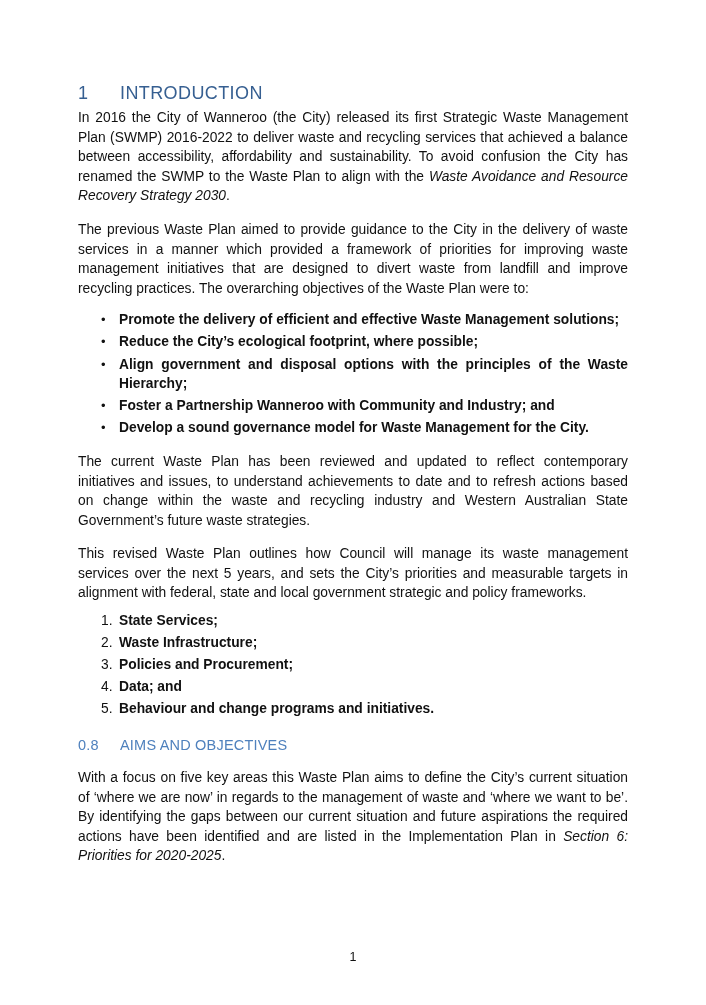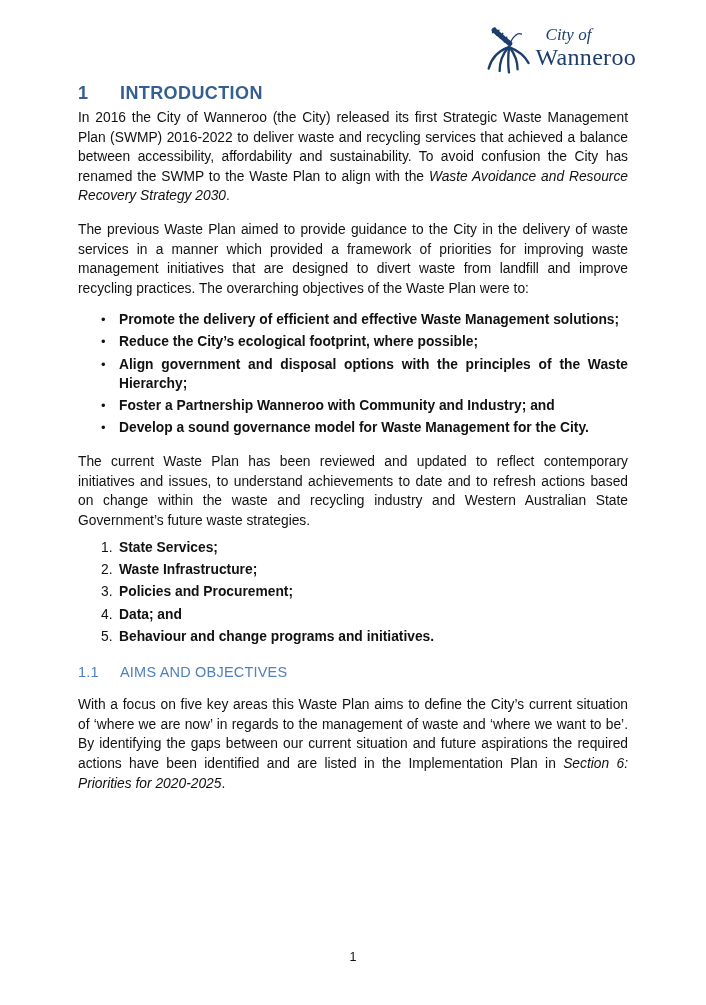--- a/index.html
+++ b/index.html
@@ -39,21 +39,21 @@
     letter-spacing: 0.3px;
     margin-top: 2px;
   }
   
   .content {
     padding: 82px 78px 0 78px;
   }
   h1.sec-heading {
     margin: 0;
     font-size: 18px;
-    font-weight: 700;
+    font-weight: 400;
     color: #365f91;
     letter-spacing: 0.4px;
     line-height: 22px;
   }
   h2.sub-heading {
     margin: 17px 0 0 0;
     font-size: 14.5px;
     font-weight: 400;
     color: #4f81bd;
     letter-spacing: 0.2px;
@@ -90,42 +90,20 @@
     text-align: center;
     font-size: 12.5px;
     color: #111111;
   }
 </style>
 </head>
 <body>
 
 <div class="page">
 
-  <div class="logo">
-    <svg width="50" height="50" viewBox="0 0 64 64" aria-hidden="true">
-      <g stroke="#1d3d6d" fill="none" stroke-linecap="round">
-
-        <path d="M33 25 L13 8" stroke-width="6.5"></path>
-        <path d="M14 5 L11 11 M19 8 L16 14 M24 12 L21 18 M29 17 L26 23" stroke-width="2"></path>
-
-        <path d="M32 28 C34 22 36 18 41 14" stroke-width="1.6"></path>
-        <path d="M41 14 C44 12 46 12 48 13" stroke-width="1.6"></path>
-
-        <path d="M31 30 C20 34 10 42 6 57" stroke-width="3"></path>
-        <path d="M31 30 C24 38 20 48 20 60" stroke-width="3"></path>
-        <path d="M32 30 C31 40 30 50 32 62" stroke-width="3"></path>
-        <path d="M33 30 C39 38 43 48 43 58" stroke-width="3"></path>
-        <path d="M33 30 C43 34 52 40 57 50" stroke-width="3"></path>
-      </g>
-    </svg>
-    <div class="logo-text">
-      <span class="logo-cityof">City of</span>
-      <span class="logo-wanneroo">Wanneroo</span>
-    </div>
-  </div>
 
   <div class="content">
 
     <h1 class="sec-heading"><span class="h-num">1</span><span>INTRODUCTION</span></h1>
 
     <p class="body-p first-p"><span>In 2016 the City of Wanneroo (the City) released its first Strategic Waste Management Plan (SWMP) 2016-2022 to deliver waste and recycling services that achieved a balance between accessibility, affordability and sustainability. To avoid confusion the City has renamed the SWMP to the Waste Plan to align with the</span> <em class="doc-italic">Waste Avoidance and Resource Recovery Strategy 2030</em><span>.</span></p>
 
     <p class="body-p">The previous Waste Plan aimed to provide guidance to the City in the delivery of waste services in a manner which provided a framework of priorities for improving waste management initiatives that are designed to divert waste from landfill and improve recycling practices. The overarching objectives of the Waste Plan were to:</p>
 
     <div class="list">
@@ -151,20 +129,21 @@
       </div>
       <div class="li">
         <span class="li-indent"></span>
         <span class="li-marker bullet">•</span>
         <span class="li-text">Develop a sound governance model for Waste Management for the City.</span>
       </div>
     </div>
 
     <p class="body-p">The current Waste Plan has been reviewed and updated to reflect contemporary initiatives and issues, to understand achievements to date and to refresh actions based on change within the waste and recycling industry and Western Australian State Government’s future waste strategies.</p>
 
+    <p class="body-p">This revised Waste Plan outlines how Council will manage its waste management services over the next 5 years, and sets the City’s priorities and measurable targets in alignment with federal, state and local government strategic and policy frameworks.</p>
 
 
     <div class="list list-tight">
       <div class="li">
         <span class="li-indent"></span>
         <span class="li-marker">1.</span>
         <span class="li-text">State Services;</span>
       </div>
       <div class="li">
         <span class="li-indent"></span>
@@ -181,21 +160,21 @@
         <span class="li-marker">4.</span>
         <span class="li-text">Data; and</span>
       </div>
       <div class="li">
         <span class="li-indent"></span>
         <span class="li-marker">5.</span>
         <span class="li-text">Behaviour and change programs and initiatives.</span>
       </div>
     </div>
 
-    <h2 class="sub-heading"><span class="h-num">1.1</span><span>AIMS AND OBJECTIVES</span></h2>
+    <h2 class="sub-heading"><span class="h-num">0.8</span><span>AIMS AND OBJECTIVES</span></h2>
 
     <p class="body-p"><span>With a focus on five key areas this Waste Plan aims to define the City’s current situation of ‘where we are now’ in regards to the management of waste and ‘where we want to be’. By identifying the gaps between our current situation and future aspirations the required actions have been identified and are listed in the Implementation Plan in</span> <em class="doc-italic">Section 6: Priorities for 2020-2025</em><span>.</span></p>
 
   </div>
 
   <div class="footer-pagenum">1</div>
 
 </div>
 
 </body></html>

